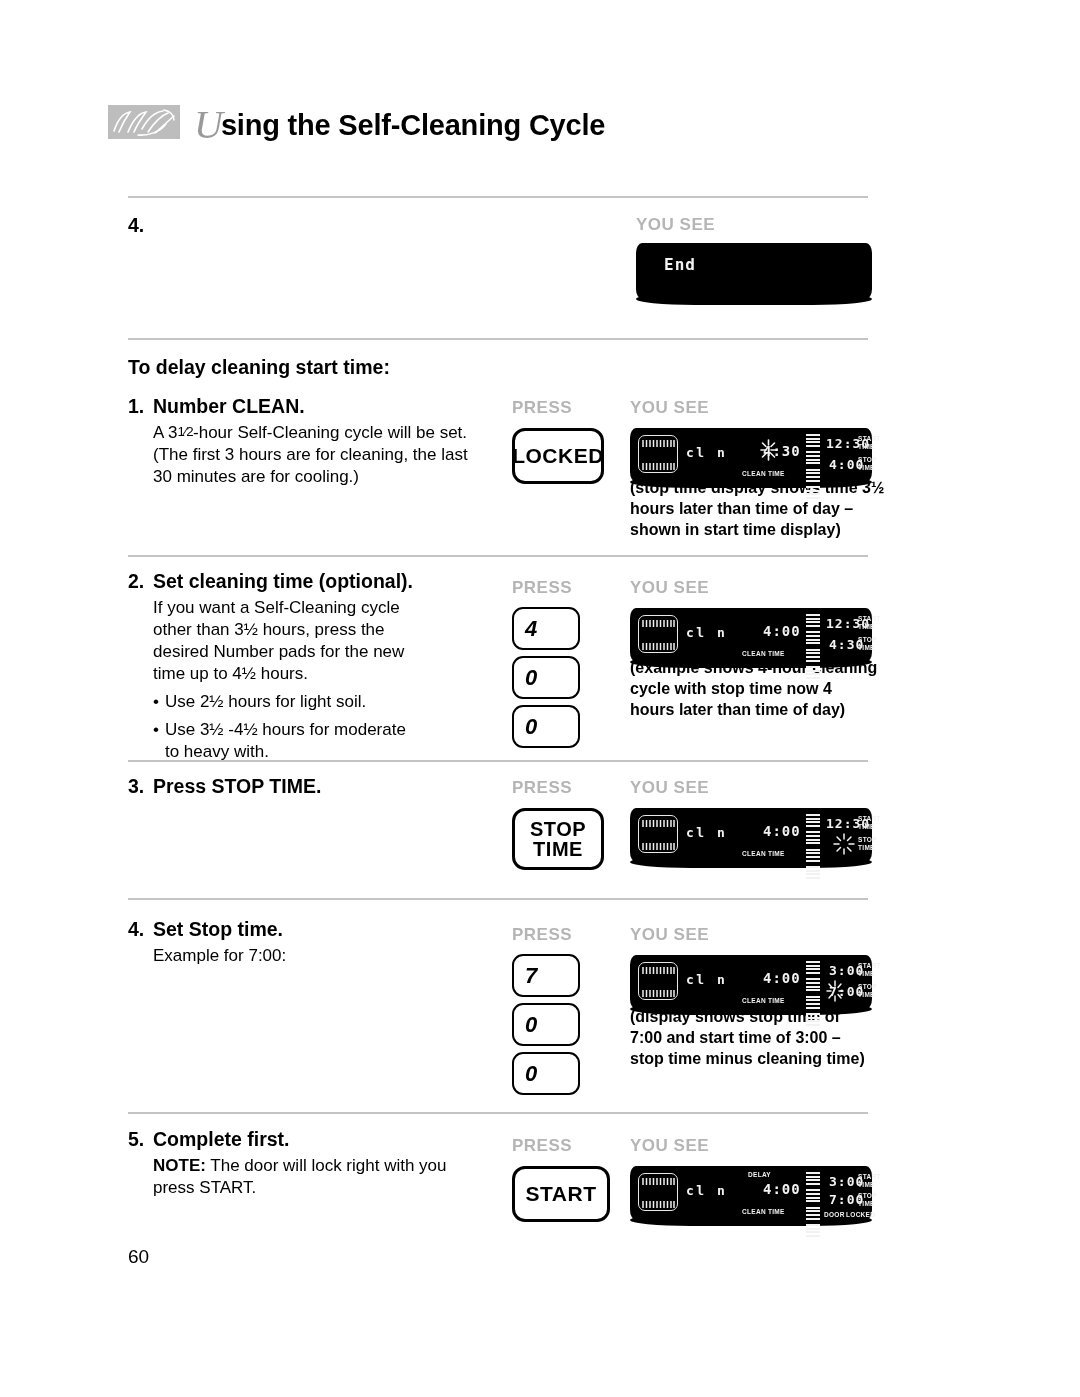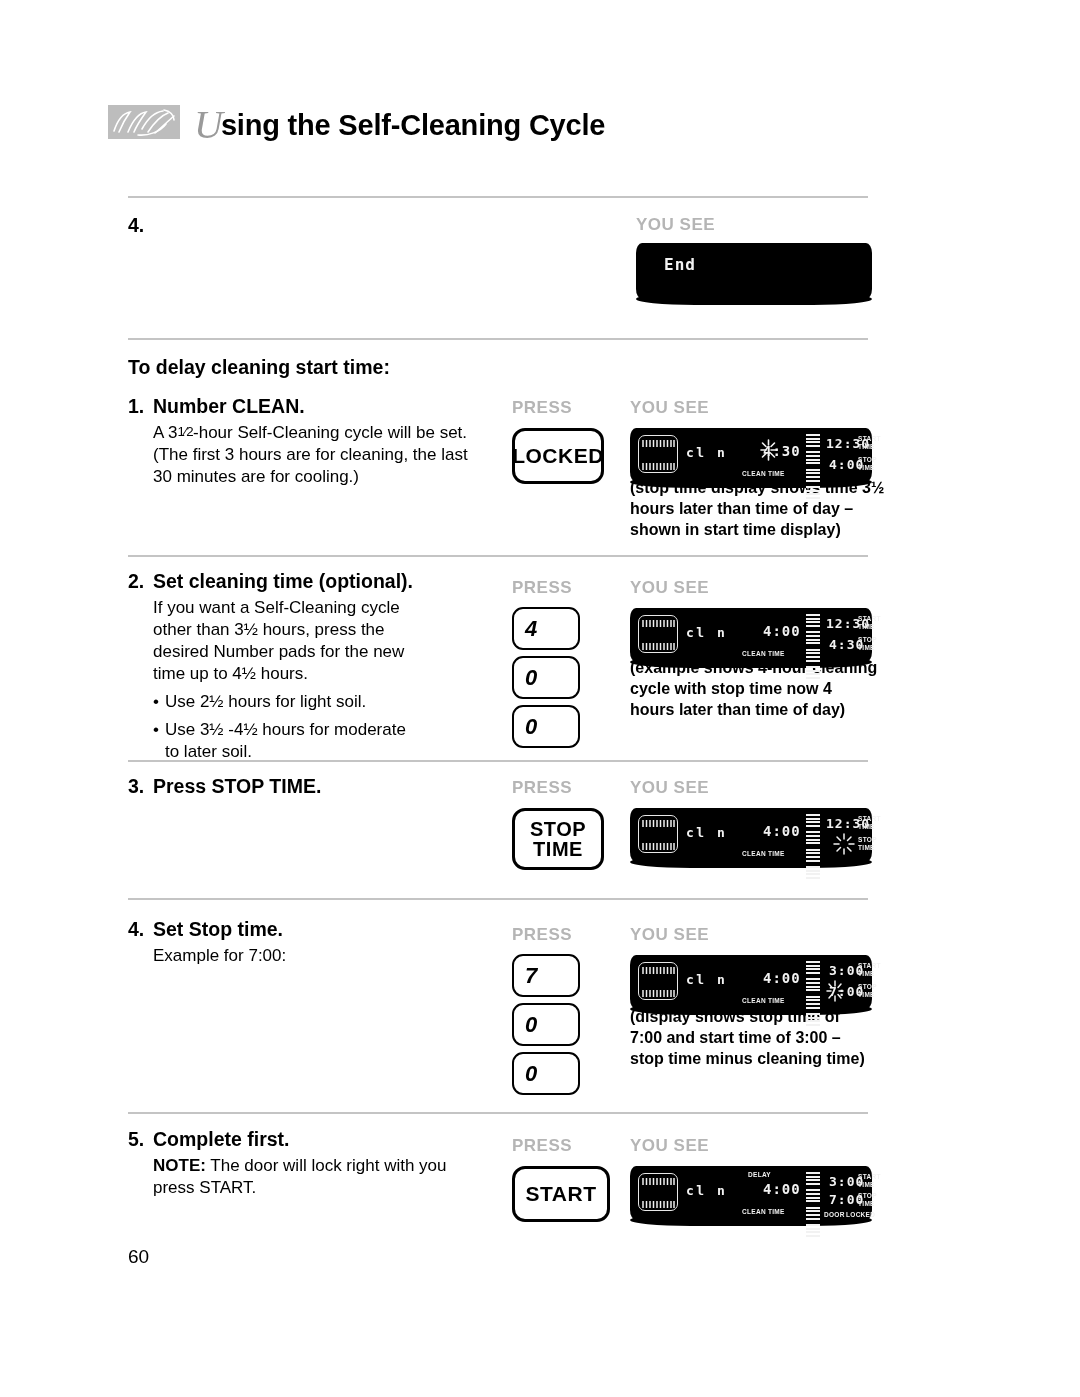--- a/index.html
+++ b/index.html
@@ -290,21 +290,21 @@
         <span>Set cleaning time (optional).</span>
       </div>
       <div class="body-text" style="width:300px;">If you want a Self-Cleaning cycle other than 3½ hours, press the desired Number pads for the new time up to 4½ hours.</div>
       <div class="bullets">
         <div class="bullet">
           <span class="dot">•</span>
           <span>Use 2½ hours for light soil.</span>
         </div>
         <div class="bullet">
           <span class="dot">•</span>
-          <span style="width:255px; display:inline-block;">Use 3½ -4½ hours for moderate to later soil.</span>
+          <span style="width:255px; display:inline-block;">Use 3½ -4½ hours for moderate to heavy with.</span>
         </div>
       </div>
     </div>
 
     <div class="press-col" style="left:512px; top:578px;">
       <div class="col-label">PRESS</div>
       <div class="btn btn-num" style="margin-top:9px;">4</div>
       <div class="btn btn-num" style="margin-top:6px;">0</div>
       <div class="btn btn-num" style="margin-top:6px;">0</div>
     </div>

